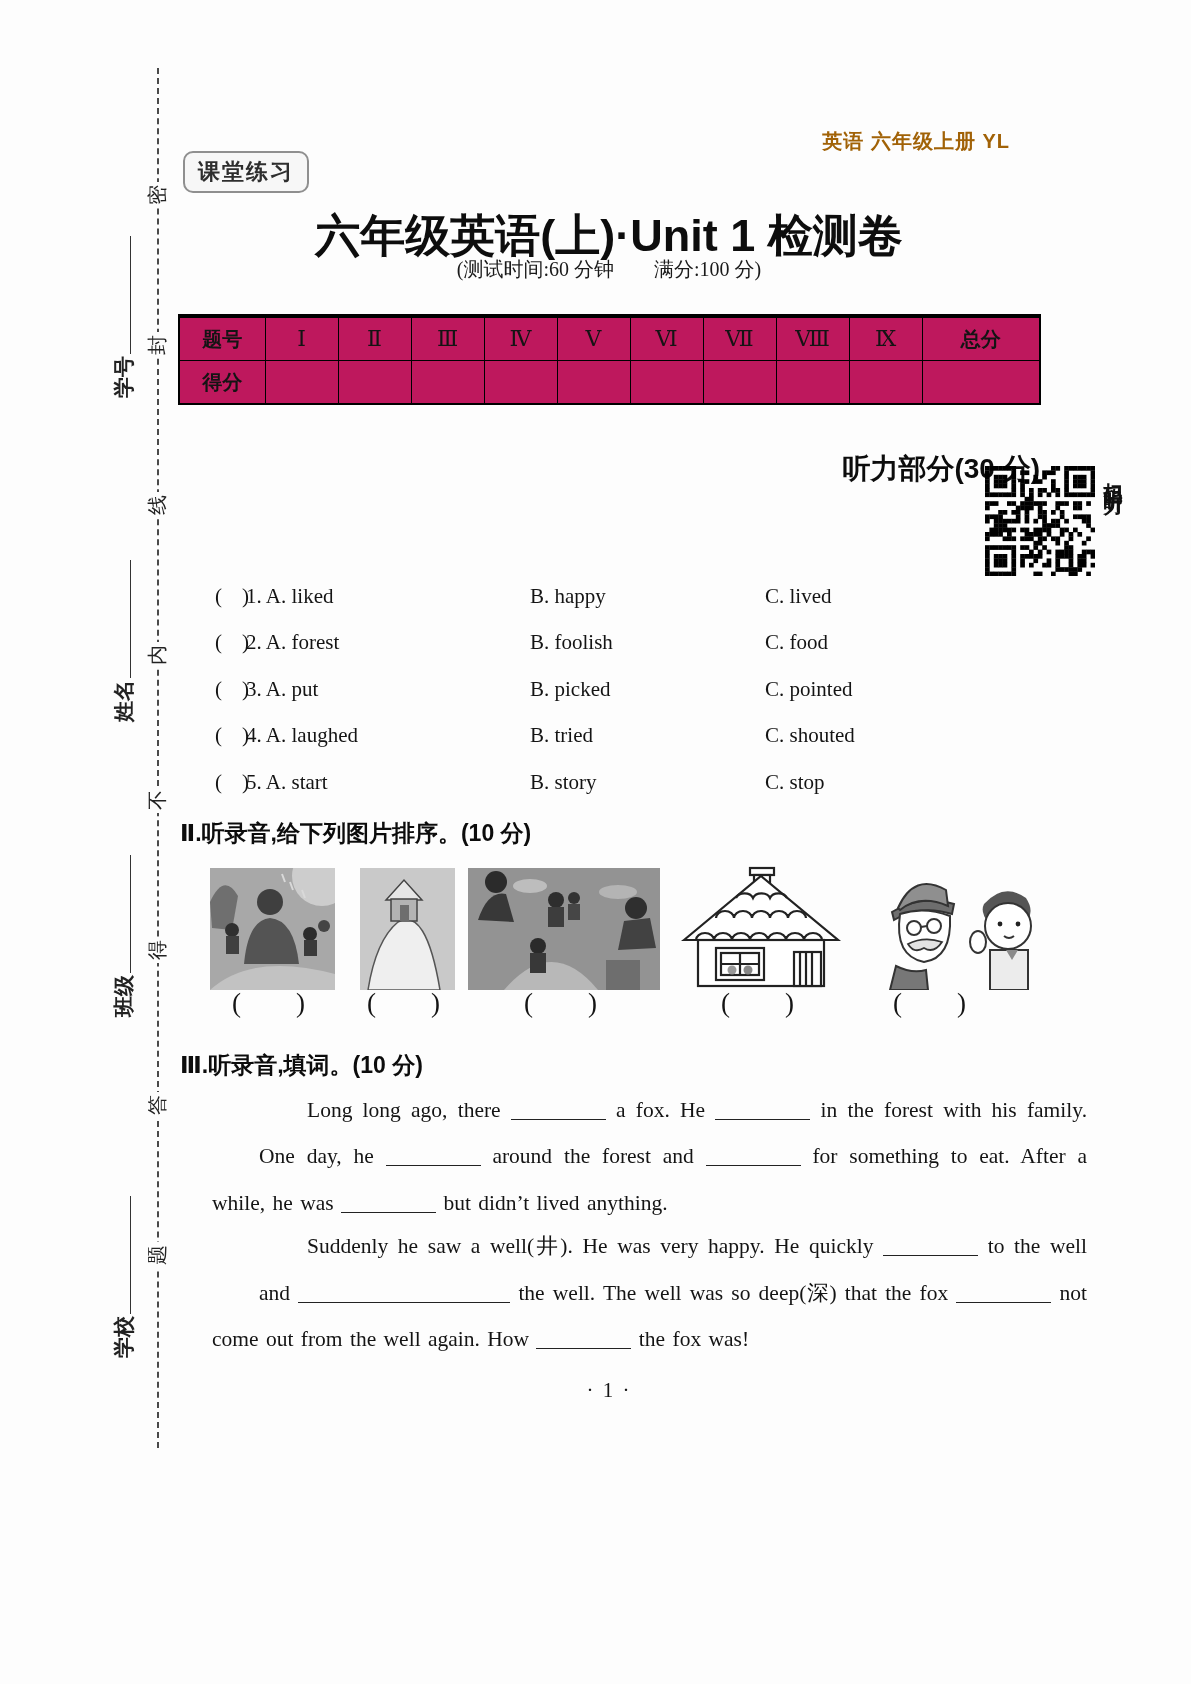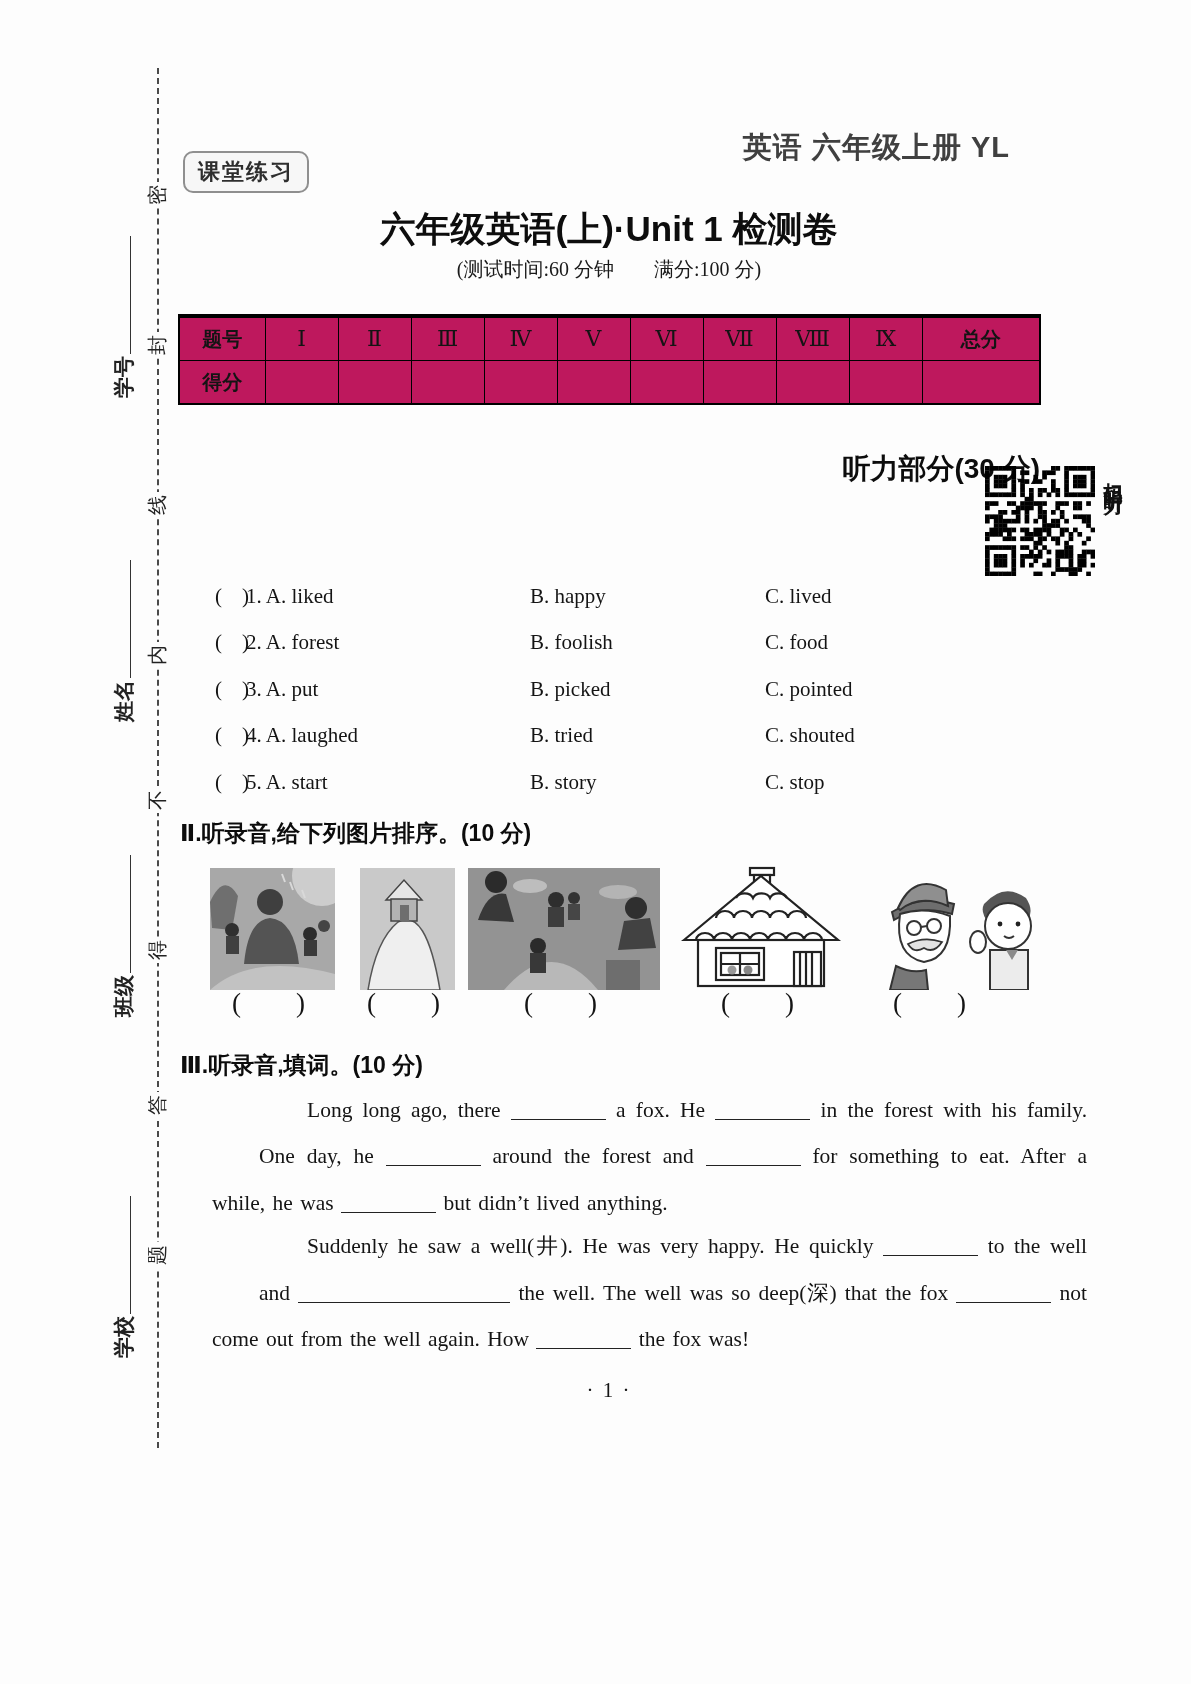--- a/index.html
+++ b/index.html
@@ -11,27 +11,27 @@
   .seal-char{position:absolute;width:26px;height:26px;display:flex;align-items:center;justify-content:center;
              font-family:"Liberation Sans","DejaVu Sans",sans-serif;font-size:20px;color:#222;
              background:#fdfdfd;transform:rotate(-90deg);z-index:2;}
   .mfield{position:absolute;height:26px;white-space:nowrap;transform:rotate(-90deg);
           transform-origin:0 0;font-family:"Liberation Sans","DejaVu Sans",sans-serif;
           font-size:21px;font-weight:bold;color:#222;}
   .mfield .fline{display:inline-block;width:118px;height:14px;border-bottom:1.8px solid #333;
                  vertical-align:baseline;margin-left:2px;}
   
   .book-label{position:absolute;top:128px;right:181px;font-family:"Liberation Sans","DejaVu Sans",sans-serif;
-              font-size:29px;font-weight:600;color:#404040;letter-spacing:1px;}
+              font-size:20px;font-weight:600;color:#a16207;letter-spacing:1px;}
   .badge{position:absolute;left:183px;top:151px;width:122px;height:38px;border:2.5px solid #8f8f8f;
          border-radius:10px;display:flex;align-items:center;justify-content:center;
          font-family:"Liberation Sans","DejaVu Sans",sans-serif;font-size:22px;font-weight:bold;
          color:#2e2e2e;letter-spacing:2px;background:#f7f7f7;}
   .title{position:absolute;left:178px;top:206px;width:862px;text-align:center;
-         font-family:"Liberation Sans","DejaVu Sans",sans-serif;font-size:35px;font-weight:bold;color:#0d0d0d;}
+         font-family:"Liberation Sans","DejaVu Sans",sans-serif;font-size:45px;font-weight:bold;color:#0d0d0d;}
   .subtitle{position:absolute;left:178px;top:256px;width:862px;text-align:center;font-size:20px;color:#1a1a1a;}
   
   .score-table{position:absolute;left:178px;top:314px;width:862px;border-collapse:collapse;
                border:2px solid #000;border-top:4px solid #000;table-layout:fixed;background:#be185d;}
   .score-table td{border:1.6px solid #000;height:42px;text-align:center;font-size:22px;padding:0;}
   .score-table td.lab{font-family:"Liberation Sans","DejaVu Sans",sans-serif;font-size:20px;font-weight:bold;}
   
   .part-title{position:absolute;left:178px;top:450px;width:862px;text-align:right;
               font-family:"Liberation Sans","DejaVu Sans",sans-serif;font-size:28px;font-weight:bold;color:#0c0c0c;}
   .qr-box{position:absolute;left:985px;top:466px;width:110px;height:110px;}

